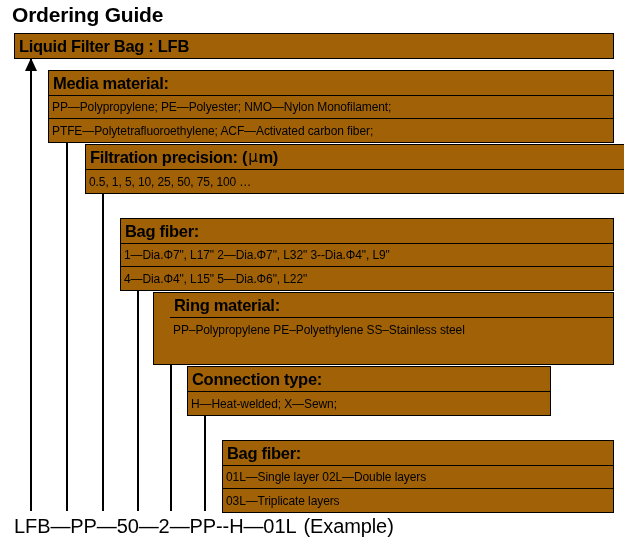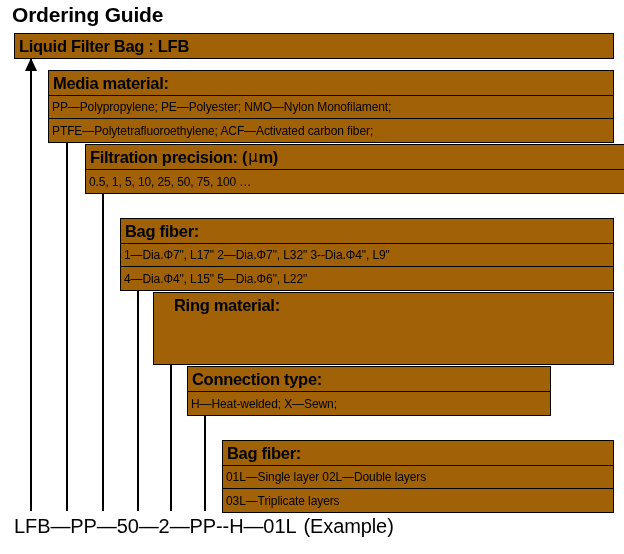--- a/index.html
+++ b/index.html
@@ -127,20 +127,21 @@
   </div>
 
   <div class="box" style="left:120px; top:218px; width:494px; height:73px;">
     <div class="row hdr">Bag fiber:</div>
     <div class="row body">1—Dia.Φ7", L17"      2—Dia.Φ7", L32"      3--Dia.Φ4", L9"</div>
     <div class="row body">4—Dia.Φ4", L15"    5—Dia.Φ6", L22"</div>
   </div>
 
   <div class="box" style="left:153px; top:292px; width:461px; height:73px;padding-left:16px;">
     <div class="row hdr">Ring material:</div>
+    <div class="row body">PP–Polypropylene    PE–Polyethylene  SS–Stainless steel</div>
   </div>
 
   <div class="box" style="left:187px; top:366px; width:364px; height:50px;">
     <div class="row hdr">Connection type:</div>
     <div class="row body">H—Heat-welded;          X—Sewn;</div>
   </div>
 
   <div class="box" style="left:222px; top:440px; width:392px; height:73px;">
     <div class="row hdr">Bag fiber:</div>
     <div class="row body">01L—Single layer   02L—Double layers</div>

